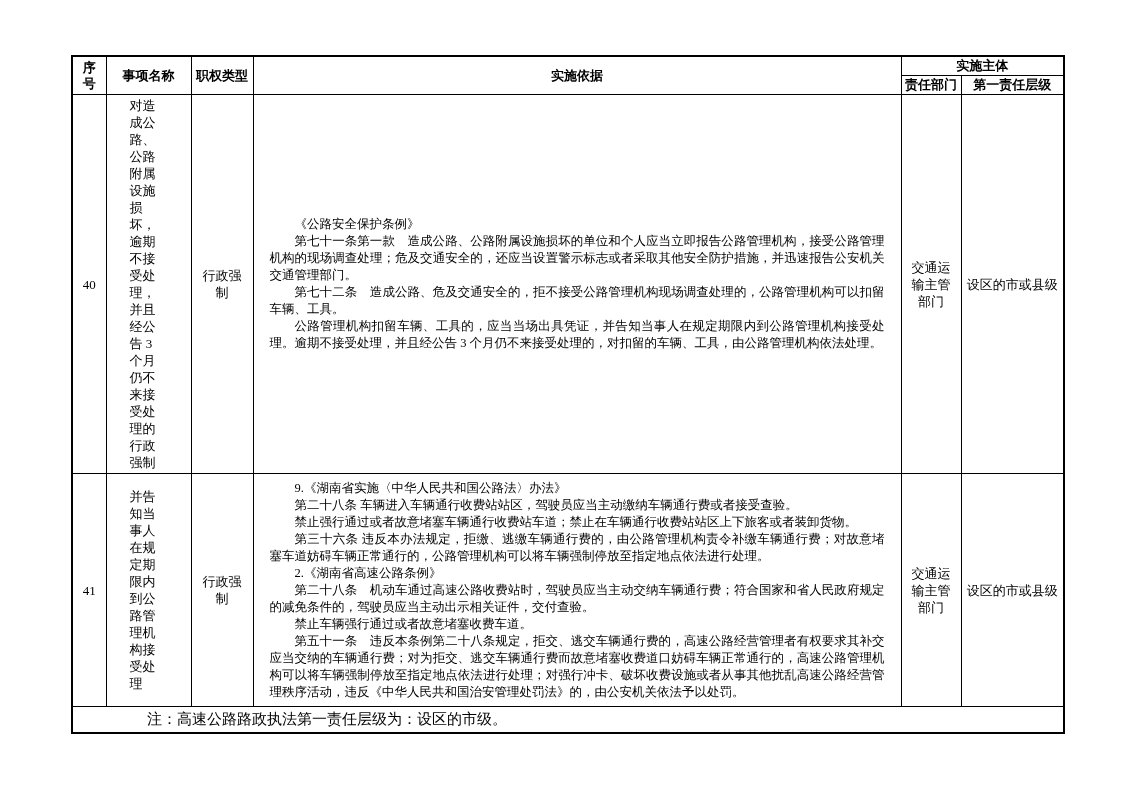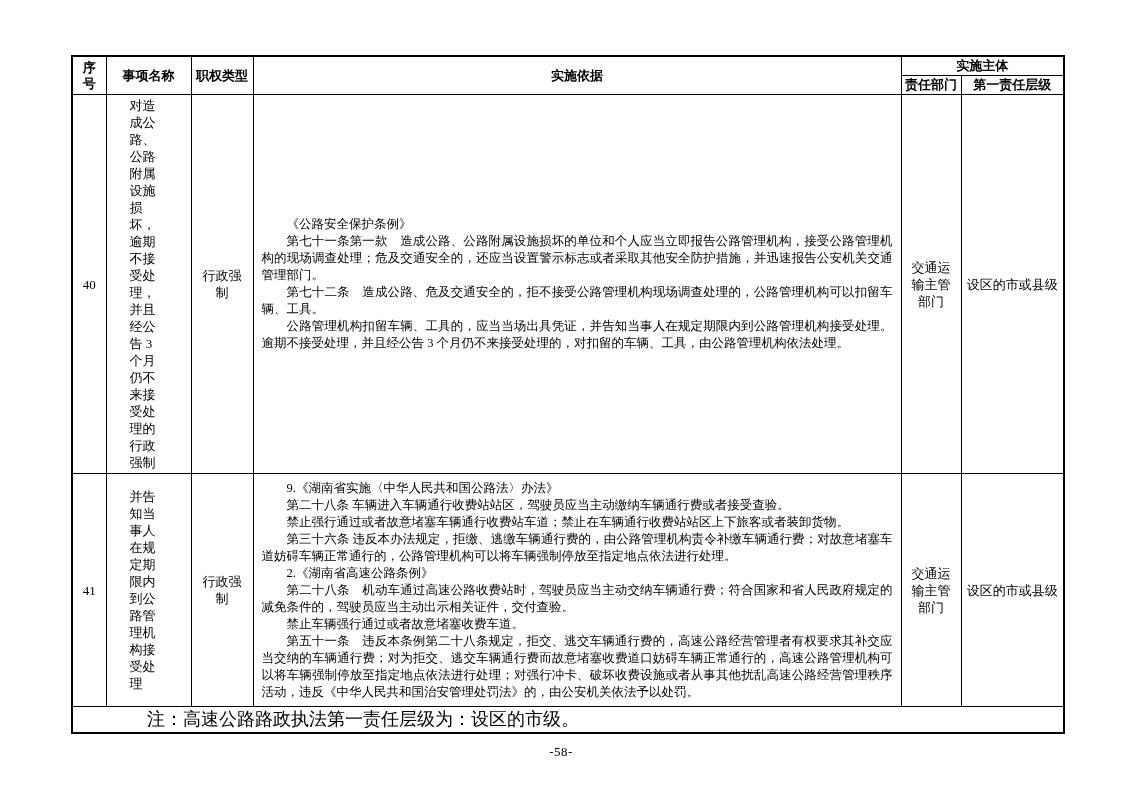--- a/index.html
+++ b/index.html
@@ -45,36 +45,36 @@
   }
   td.c-center {
     text-align: center;
   }
   td.c-name {
     text-align: left;
     padding: 2px 23px;
   }
   td.c-basis {
     vertical-align: middle;
-    padding: 3px 8px;
+    padding: 3px 16px;
   }
   td.c-basis p {
     margin: 0;
     text-indent: 2em;
     text-align: justify;
     font-size: 12.5px;
     line-height: 17px;
   }
   tr.row-40 > td { height: 131px; }
   tr.row-41 > td { height: 226px; }
   tr.note-row > td {
     height: 23px;
     text-align: left;
     padding-left: 74px;
-    font-size: 18px;
+    font-size: 15px;
   }
   .page-number {
     position: absolute;
     left: 0;
     right: 0;
     top: 744px;
     text-align: center;
     font-size: 13px;
     letter-spacing: 0.5px;
   }
@@ -137,15 +137,14 @@
         </td>
         <td class="c-center">交通运输主管部门</td>
         <td class="c-center">设区的市或县级</td>
       </tr>
       <tr class="note-row">
         <td colspan="6">注：高速公路路政执法第一责任层级为：设区的市级。</td>
       </tr>
     </tbody>
   </table>
 
-  <div class="page-number">-58-</div>
 
 </div>
 
 </body></html>

